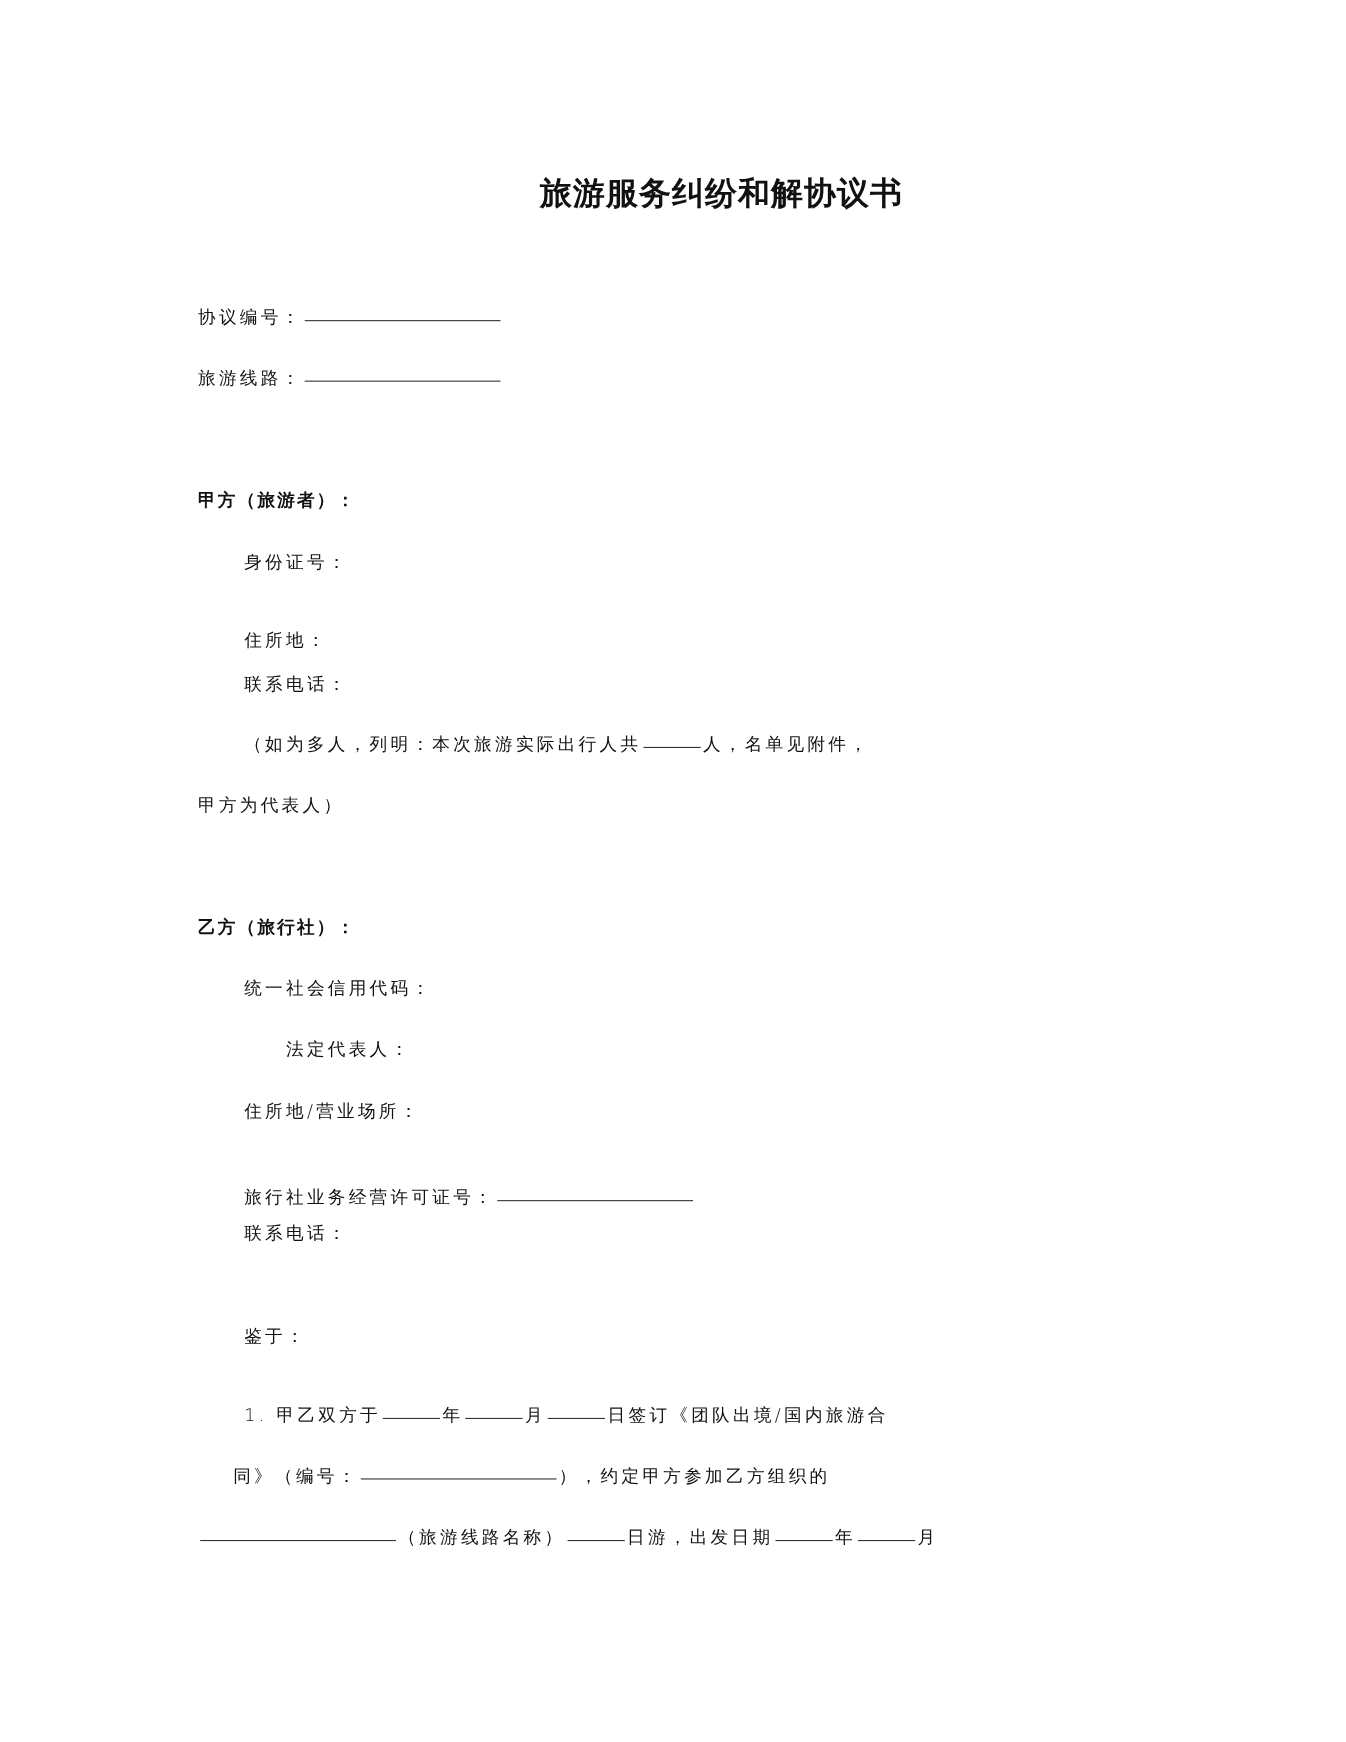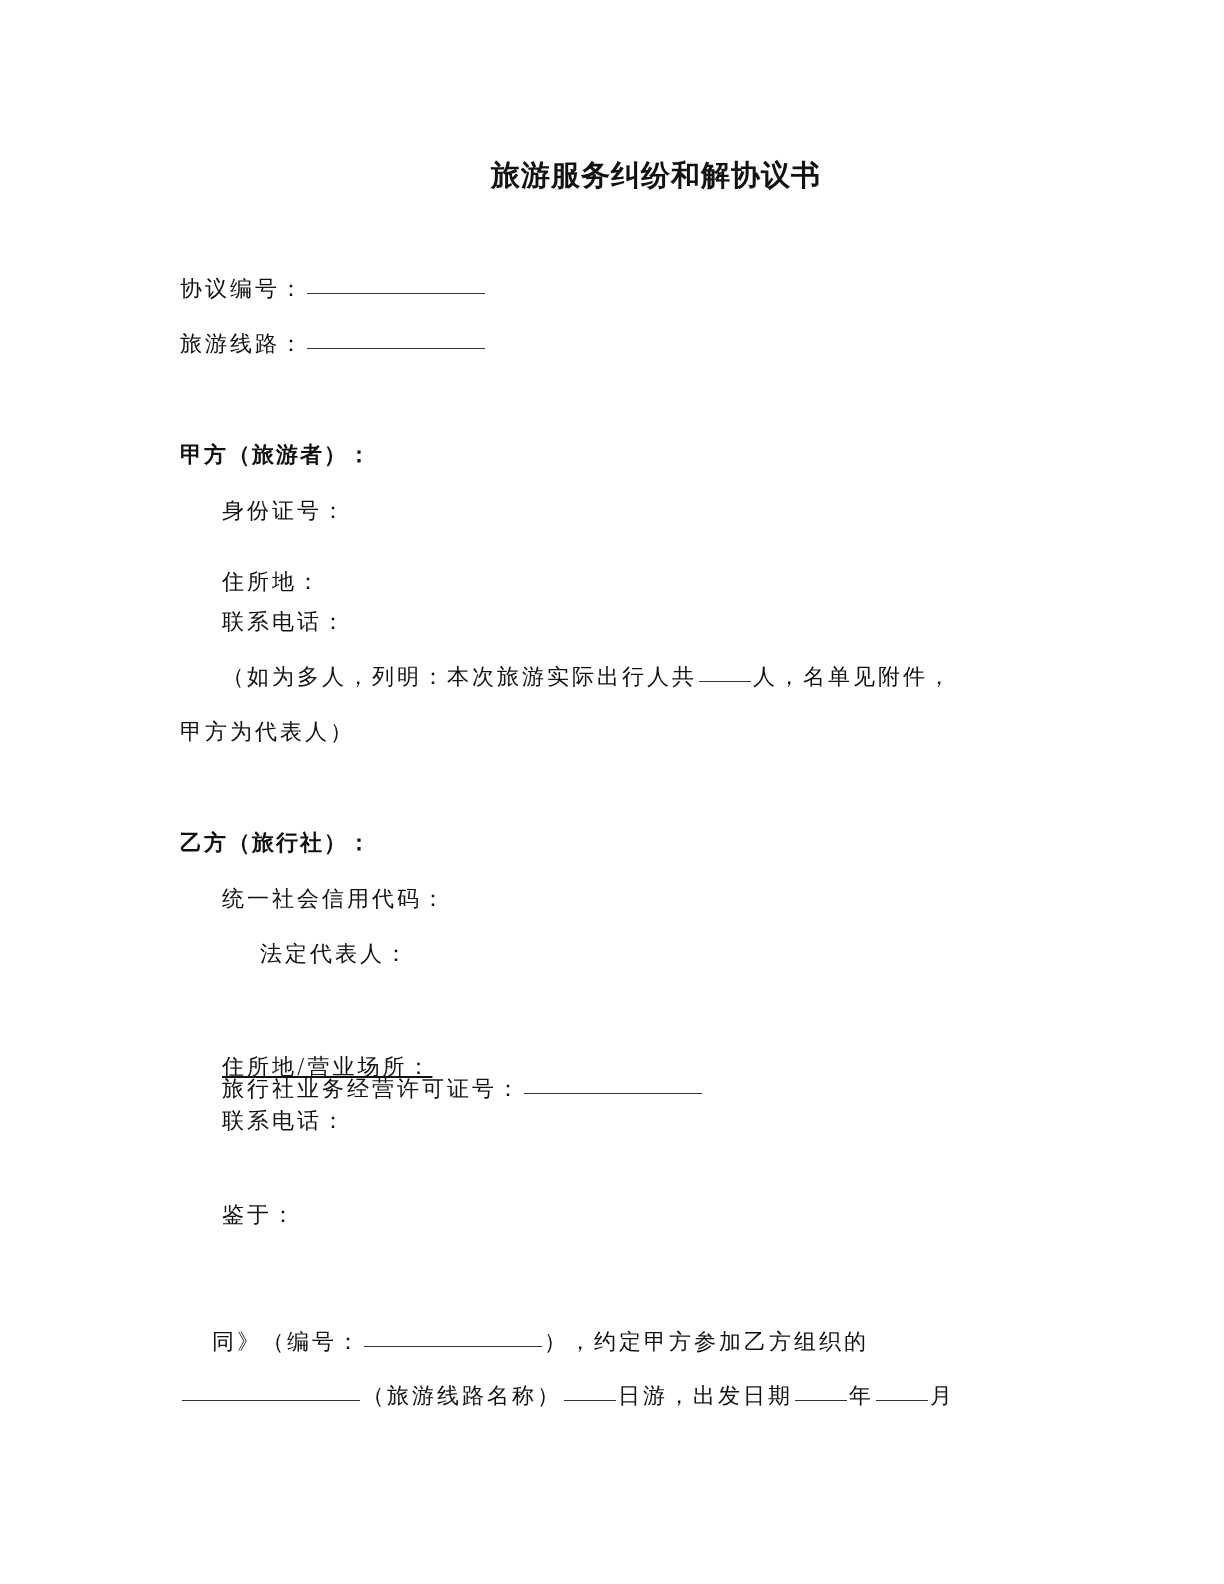--- a/index.html
+++ b/index.html
@@ -9,21 +9,21 @@
       color: #111111;
     }
     .page { position: absolute; left: 0; top: 0; width: 1224px; height: 1584px; }
     .title {
       position: absolute; left: 0; width: 1224px; top: 156px;
       text-align: center; font-size: 29px; font-weight: bold; letter-spacing: 1px;
       font-family: "DejaVu Sans", "Liberation Sans", sans-serif;
       margin-left: 44px;
     }
     .line {
-      position: absolute; font-size: 22px; line-height: 34px; white-space: nowrap;
+      position: absolute; font-size: 16px; line-height: 34px; white-space: nowrap;
       letter-spacing: 3px;
       font-family: "DejaVu Sans", "Liberation Sans", sans-serif;
       font-weight: 300;
     }
     .bold { font-weight: bold; letter-spacing: 2px; }
     .blank {
       display: inline-block; border-bottom: 1px solid #333; vertical-align: baseline;
       height: 1px; margin: 0 2px; position: relative; top: -2px;
     }
     .b-long { width: 178px; }
@@ -48,28 +48,32 @@
   <div class="line" style="left:222px; top:549px;margin-top:16px;">住所地：</div>
   <div class="line" style="left:222px; top:605px;">联系电话：</div>
   <div class="line" style="left:222px; top:660px;">
     <span>（如为多人，列明：本次旅游实际出行人共</span><span class="blank b-short"></span><span>人，名单见附件，</span>
   </div>
   <div class="line" style="left:180px; top:715px;">甲方为代表人）</div>
 
   <div class="line bold" style="left:180px; top:826px;">乙方（旅行社）：</div>
   <div class="line" style="left:222px; top:882px;">统一社会信用代码：</div>
   <div class="line" style="left:222px; top:937px;margin-left:38px;">法定代表人：</div>
-  <div class="line" style="left:222px; top:1050px;text-decoration:underline;">住所地/营业场所：</div>
+  <div class="line" style="left:222px; top:993px;">住所地/营业场所：</div>
   <div class="line" style="left:222px; top:1048px;margin-top:24px;">
     <span>旅行社业务经营许可证号：</span><span class="blank b-long"></span>
   </div>
   <div class="line" style="left:222px; top:1104px;">联系电话：</div>
 
   <div class="line" style="left:222px; top:1198px;">鉴于：</div>
 
+  <div class="line" style="left:222px; top:1270px;">
+    <span>1.</span>
+    <span>甲乙双方于</span><span class="blank b-short"></span><span>年</span><span class="blank b-short"></span><span>月</span><span class="blank b-short"></span><span>日签订《团队出境/国内旅游合</span>
+  </div>
   <div class="line" style="left:180px; top:1325px;margin-left:32px;">
     <span>同》（编号：</span><span class="blank b-long"></span><span>），约定甲方参加乙方组织的</span>
   </div>
-  <div class="line" style="left:180px; top:1381px;font-family:Liberation Mono, monospace;">
+  <div class="line" style="left:180px; top:1381px;">
     <span class="blank b-long"></span><span>（旅游线路名称）</span><span class="blank b-short"></span><span>日游，出发日期</span><span class="blank b-short"></span><span>年</span><span class="blank b-short"></span><span>月</span>
   </div>
 
 </div>
 
 </body></html>

